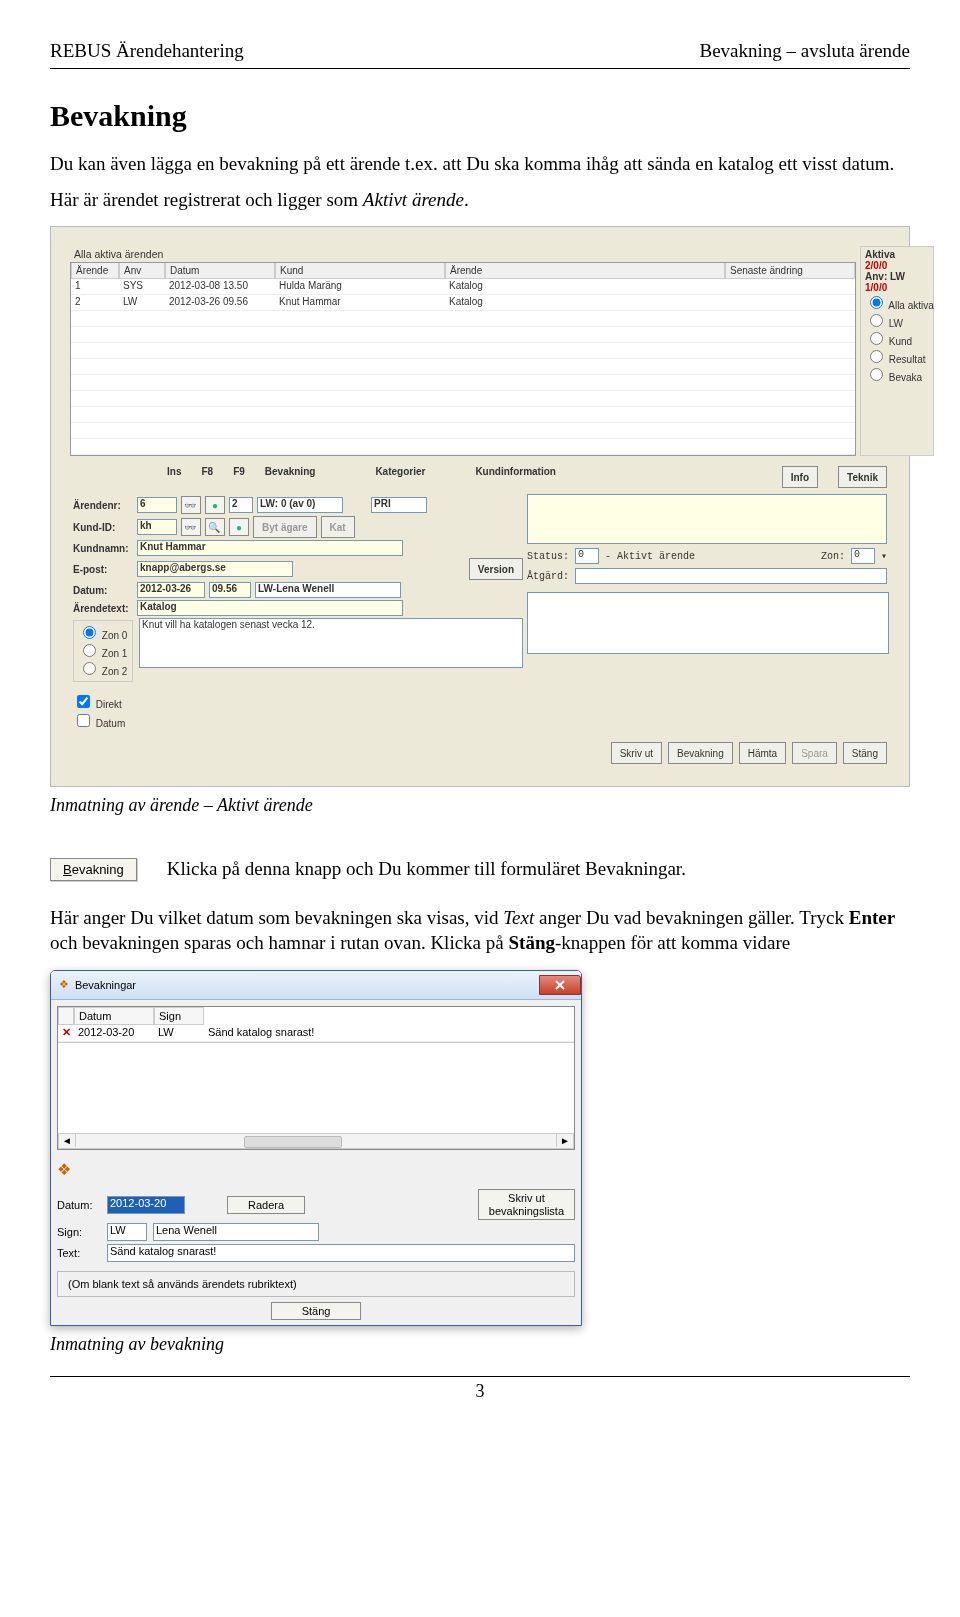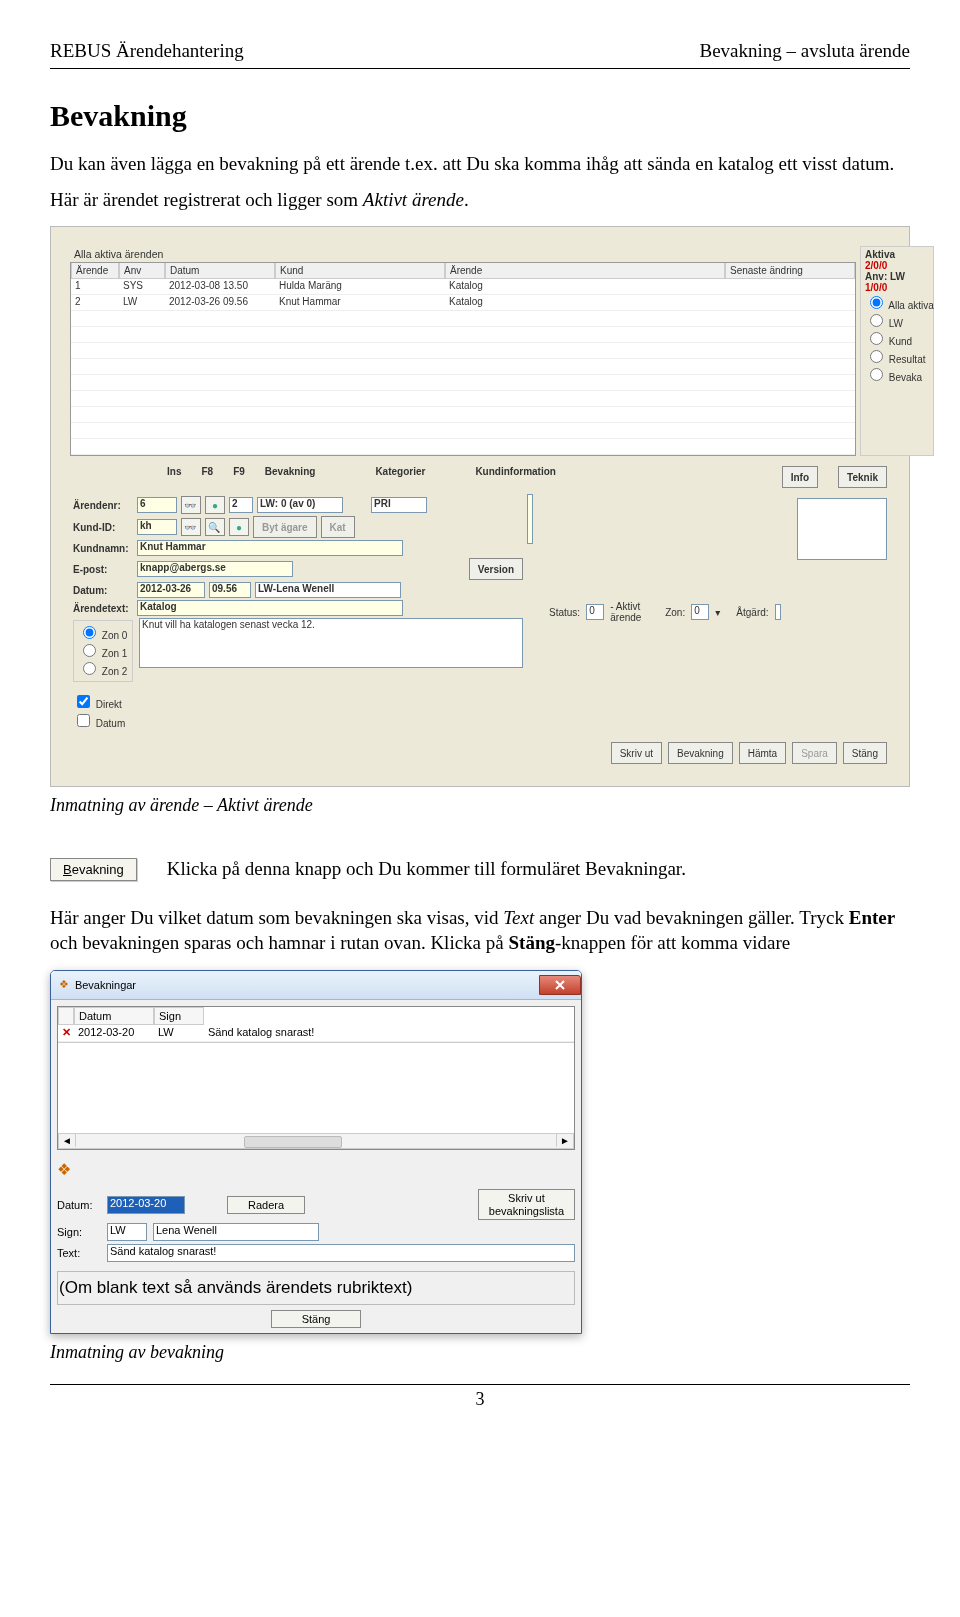--- a/index.html
+++ b/index.html
@@ -112,22 +112,23 @@
     display: inline-flex; align-items: center; justify-content: center;
     font-size: 10px;
   }
   .groupbox {
     border: 1px solid #ccc;
     padding: 2px 4px 4px 4px;
     margin-top: 2px;
   }
   .rightcol {
     display: flex;
-    flex-direction: row;
-    gap: 16px;
+    flex-direction: column;
+    gap: 4px;
+    font-family: Liberation Mono, monospace;
   }
   .rightcol .pair { display: flex; gap: 6px; align-items: center; }
   .bigtextarea {
     background: #fff;
     border: 1px solid #7a98af;
     height: 60px;
     width: 100%;
     margin-top: 4px;
   }
   .bottom-btns {
@@ -229,22 +230,22 @@
   .hscroll .thumb { position: absolute; left: 35%; width: 20%; height: 10px; top: 2px; background: #ddd; border: 1px solid #bbb; border-radius: 2px; }
   .dlg-form {
     margin-top: 10px;
   }
   .dlg-form .row { display: flex; align-items: center; gap: 6px; margin: 3px 0; }
   .dlg-form .row .l { width: 44px; }
   .dlg-form .tbox { height: 16px; font-size: 11px; }
   .dlg-form .tbox.sel { background: #1e60b7; color: #fff; }
   .note-box {
     border: 1px solid #bbb;
-    padding: 6px 1px;
-    font-size: 17px;
+    padding: 6px 10px;
+    font-size: 11px;
     margin-top: 9px;
     background: #f0f0f0;
   }
   .dlg-close-btn-row { text-align: center; margin: 8px 0 2px; }
   .dlg-btn {
     border: 1px solid #888;
     background: #f4f4ee;
     padding: 2px 20px;
     font-size: 11px;
   }

